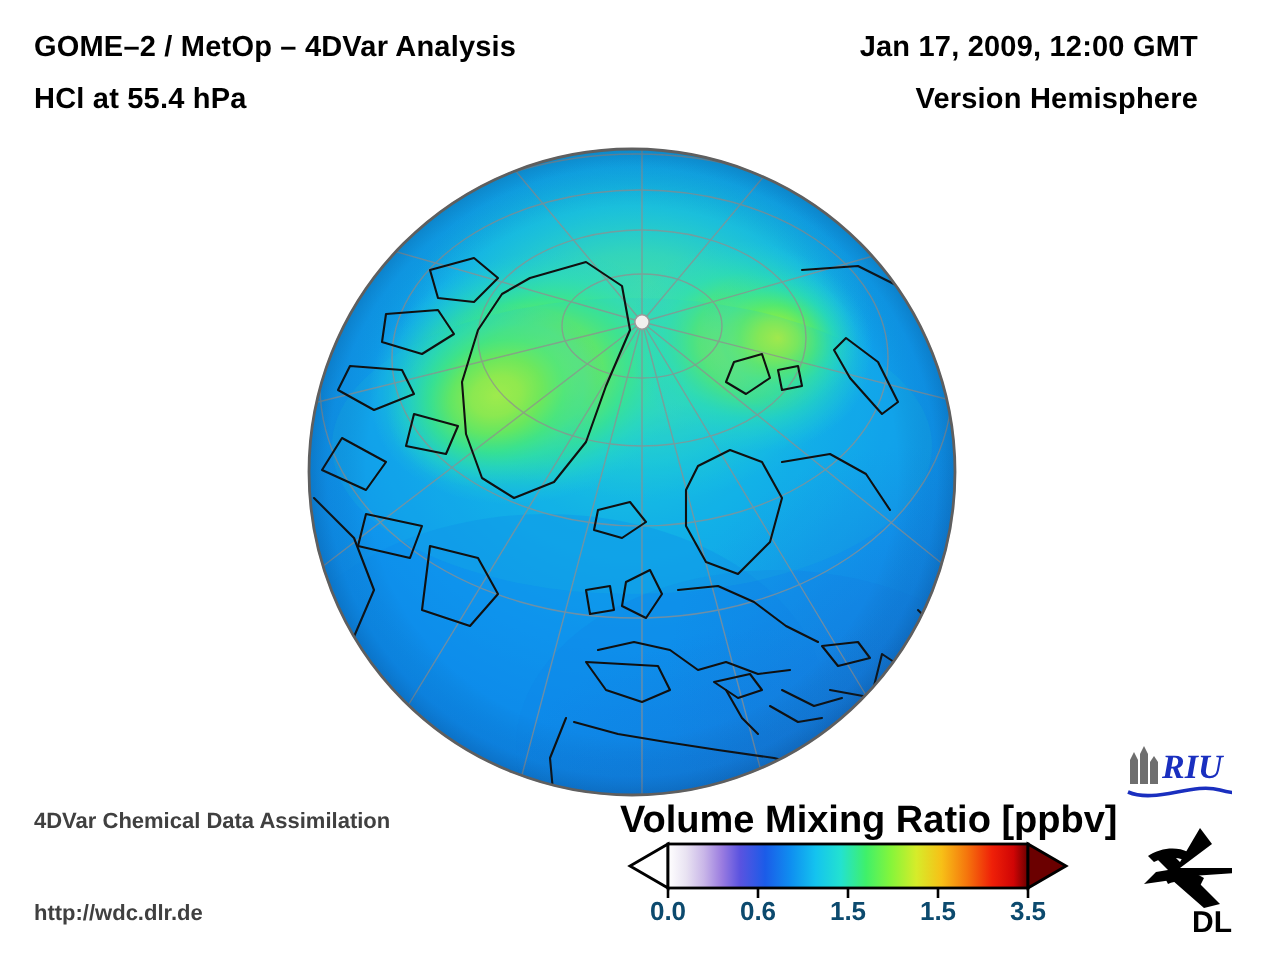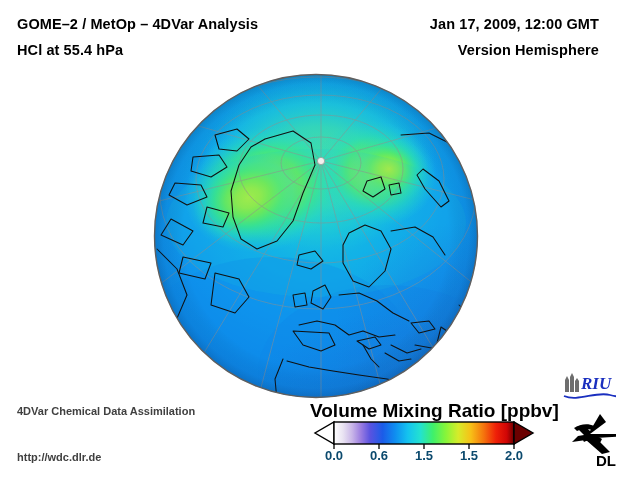--- a/index.html
+++ b/index.html
@@ -331,21 +331,21 @@
           <line x1="159" x2="159" y1="24" y2="29"></line>
           <line x1="204" x2="204" y1="24" y2="29"></line>
         </g>
     </svg>
 
     <div id="cbar-ticks">
         <div class="cbar-tick-label" style="left: 24px;">0.0</div>
         <div class="cbar-tick-label" style="left: 69px;">0.6</div>
         <div class="cbar-tick-label" style="left: 114px;">1.5</div>
         <div class="cbar-tick-label" style="left: 159px;">1.5</div>
-        <div class="cbar-tick-label" style="left: 204px;">2.0</div>
+        <div class="cbar-tick-label" style="left: 204px;">3.5</div>
       </div>
   </div>
 
   <svg id="riu-logo" viewBox="0 0 72 30" xmlns="http://www.w3.org/2000/svg">
 
     <g fill="#6e6e6e">
       <path d="M3 20 L3 8 L5 4 L7 8 L7 20 Z"></path>
       <path d="M8 20 L8 5 L10 1 L12 5 L12 20 Z"></path>
       <path d="M13 20 L13 9 L15 6 L17 9 L17 20 Z"></path>
     </g>

